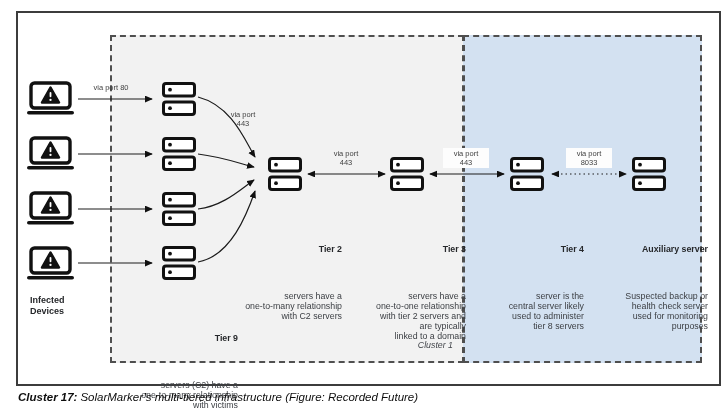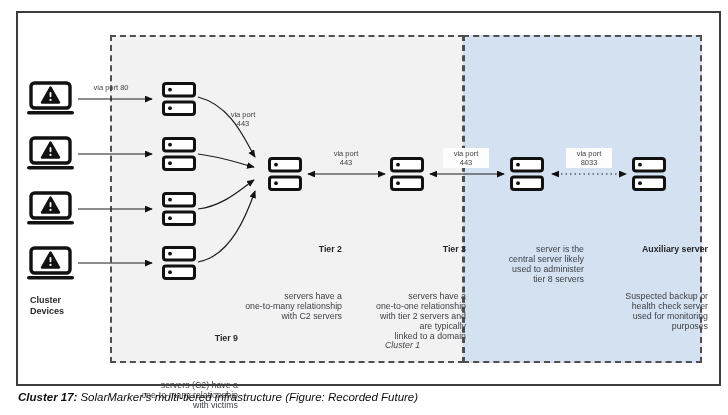--- a/index.html
+++ b/index.html
@@ -39,21 +39,21 @@
 
   .tier-label { text-align:right; white-space:pre; }
   .tier-name  { font-size:8.8px; line-height:11px; font-weight:700; color:#26282b; }
   .tier-desc  { font-size:8.8px; line-height:10px; color:#3d4045; white-space:pre; }
 
   .infected-label {
     font-size:9px; line-height:11px; font-weight:700; color:#26282b; width:46px;
   }
   .cluster-label {
     font-size:8.8px; font-style:italic; color:#44474c;
-    width:68px; 
+    width:68px; text-align:right;
   }
   .caption { left:18px; top:391px; font-size:11.5px; color:#0d0d0d; white-space:nowrap; }
   .caption .cap-label { font-weight:700; font-style:italic; }
   .caption .cap-text  { font-style:italic; margin-left:3px; }
 </style>
 </head>
 <body>
 
 <svg width="0" height="0" style="position:absolute">
   <defs>
@@ -189,34 +189,35 @@
   </div>
   <div class="abs tier-label" style="left:348px;top:208px;width:118px">
     <div class="tier-name">Tier 3</div>
     <div class="tier-desc">servers have a
 one-to-one relationship
 with tier 2 servers and
 are typically
 linked to a domain</div>
   </div>
   <div class="abs tier-label" style="left:470px;top:208px;width:114px">
+    <div class="tier-name">Tier 4</div>
     <div class="tier-desc">server is the
 central server likely
 used to administer
 tier 8 servers</div>
   </div>
   <div class="abs tier-label" style="left:590px;top:208px;width:118px">
     <div class="tier-name">Auxiliary server</div>
     <div class="tier-desc">Suspected backup or
 health check server
 used for monitoring
 purposes</div>
   </div>
 
-  <div class="abs infected-label" style="left:30px;top:295px">Cluster Devices</div>
+  <div class="abs infected-label" style="left:30px;top:295px">Infected Devices</div>
 
   <div class="abs cluster-label" style="left:385px;top:340px">Cluster 1</div>
 
   <div class="abs caption">
     <span class="cap-label">Cluster 17:</span><span class="cap-text">SolarMarker’s multi-tiered infrastructure (Figure: Recorded Future)</span>
   </div>
 
 </div>
 
 </body></html>

